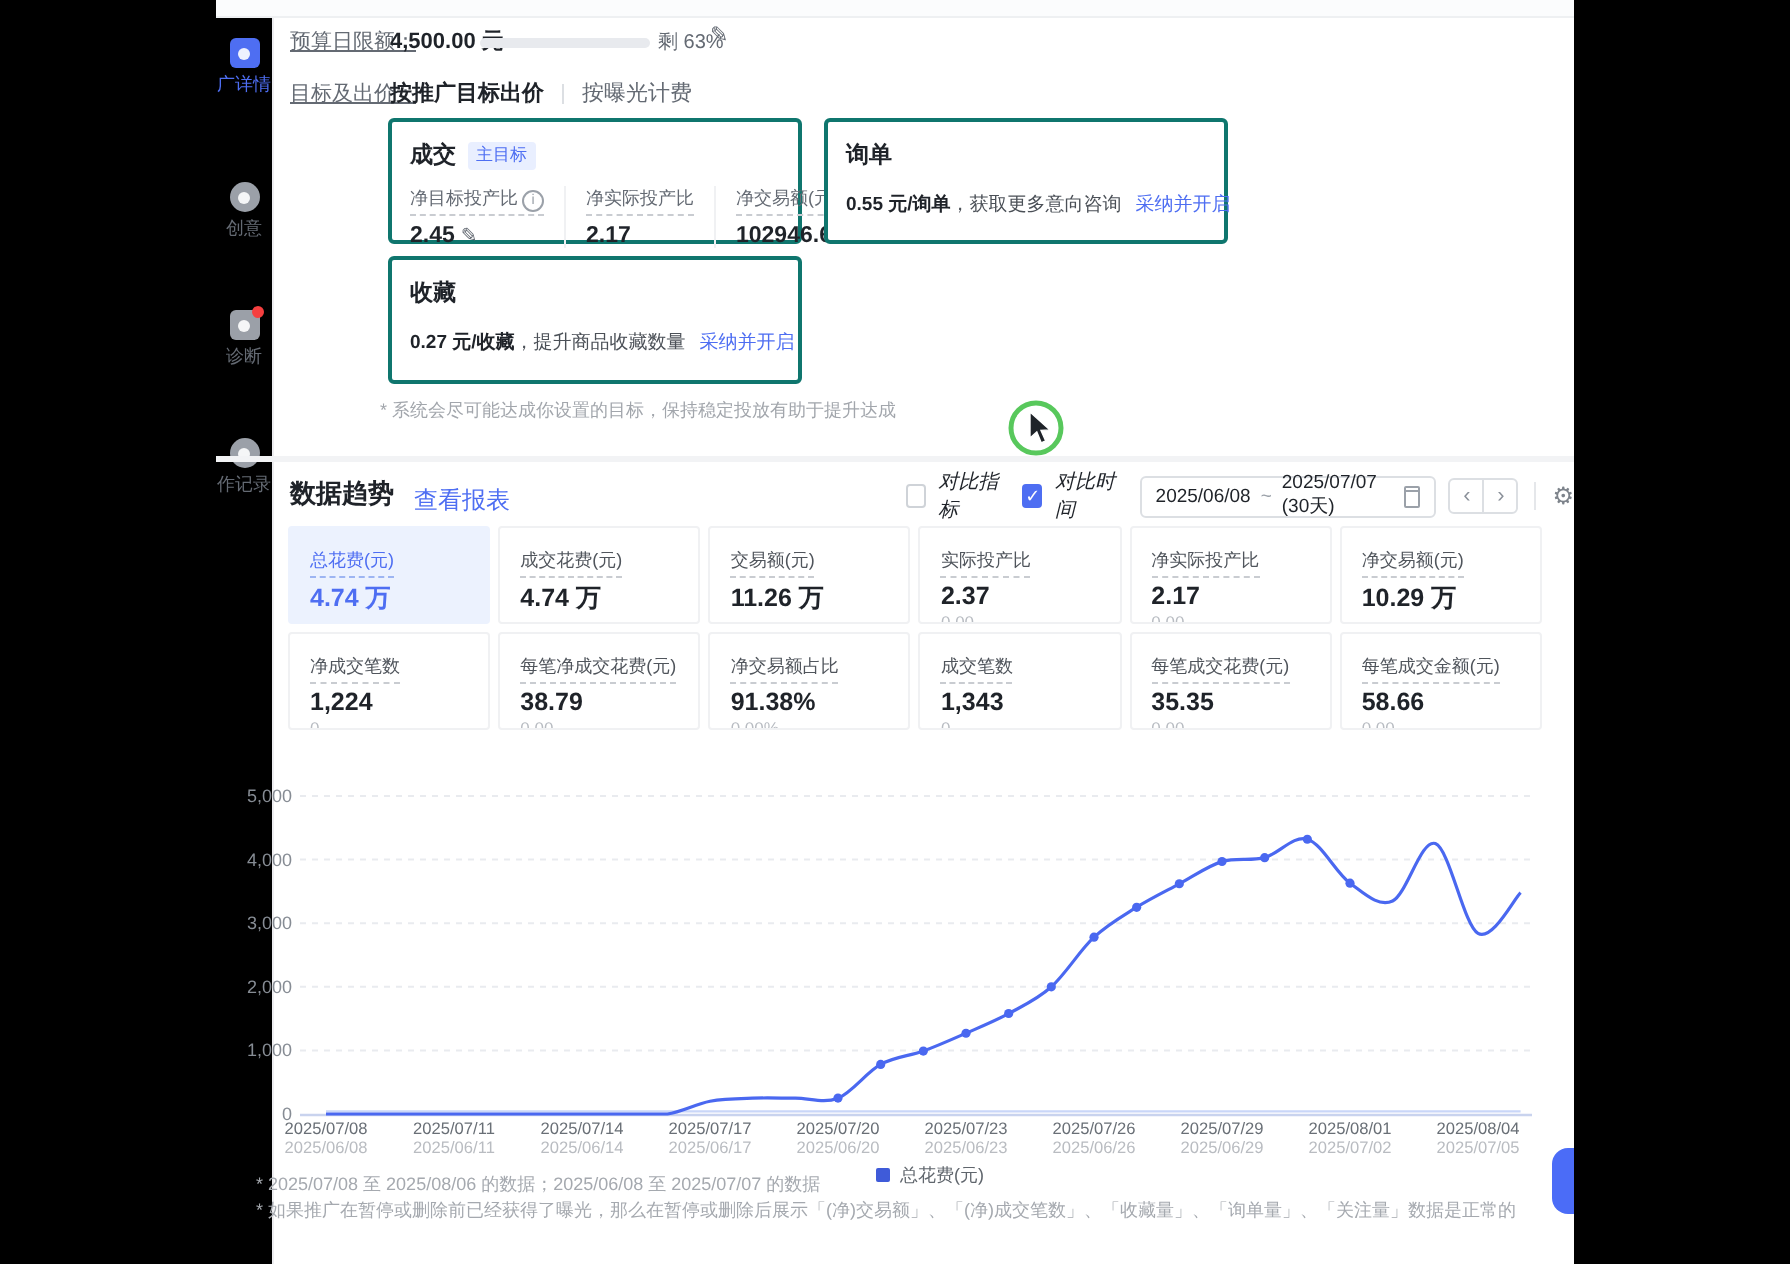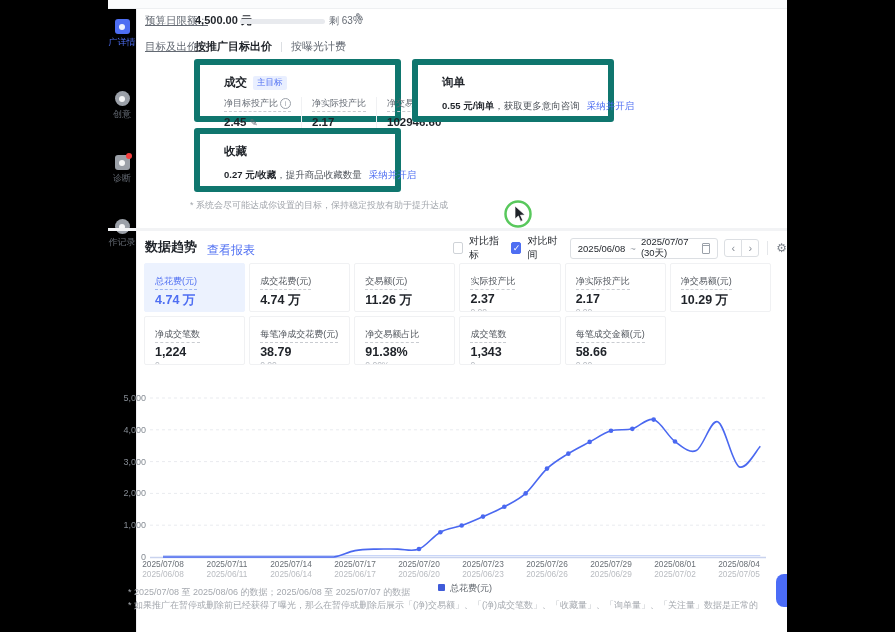--- a/index.html
+++ b/index.html
@@ -22,21 +22,21 @@
   .budget-amt{position:absolute;left:87px;top:13px;font-size:11px;font-weight:bold;color:#1f2329;}
   .pbar{position:absolute;left:132px;top:19px;width:85px;height:5px;border-radius:3px;background:#e8eaee;overflow:hidden;}
   .pbar .fill{height:100%;background:#4e6ef2;border-radius:3px;}
   .remain{position:absolute;left:221px;top:14px;font-size:10px;color:#646a73;}
   .pencil{position:absolute;left:247px;top:11px;font-size:11px;color:#646a73;cursor:pointer;}
   .tabs{position:absolute;left:87px;top:39px;font-size:11px;color:#646a73;}
   .tabs .t1{font-weight:bold;color:#1f2329;}
   .tabs .sep{display:inline-block;width:1px;height:10px;background:#dcdfe3;margin:0 9px;vertical-align:middle;}
   
   .cards{position:absolute;left:86px;top:59px;display:grid;grid-template-columns:207px 202px;grid-template-rows:63px 64px;column-gap:11px;row-gap:6px;}
-  .card{border:6px solid #0f766e;border-radius:3px;background:#fff;padding:7px 24px;box-sizing:border-box;position:relative;}
+  .card{border:2px solid #0f766e;border-radius:3px;background:#fff;padding:7px 9px;box-sizing:border-box;position:relative;}
   .card-title{font-size:11.5px;font-weight:bold;color:#1f2329;display:inline-block;}
   .badge{display:inline-block;margin-left:6px;font-size:8.5px;color:#4e6ef2;background:#e9efff;border-radius:2px;padding:1px 4px;vertical-align:1px;}
   .metrics{display:flex;margin-top:7px;}
   .metric{padding-right:10px;}
   .metric+.metric{border-left:1px solid #f0f1f3;padding-left:10px;}
   .m-label{font-size:9px;color:#646a73;border-bottom:1px dashed #c9ccd1;padding-bottom:1px;white-space:nowrap;}
   .m-val{font-size:11.5px;font-weight:bold;color:#1f2329;margin-top:4px;white-space:nowrap;}
   .i-info{display:inline-block;width:9px;height:9px;border:1px solid #9ba1a9;border-radius:50%;font-size:7px;line-height:9px;text-align:center;color:#9ba1a9;border-bottom:1px solid #9ba1a9 !important;margin-left:2px;vertical-align:0px;}
   .m-edit{font-weight:normal;font-size:10px;color:#646a73;margin-left:3px;}
   .card-desc{margin-top:10px;font-size:9.5px;color:#4b5057;white-space:nowrap;}
@@ -46,21 +46,21 @@
   
   .click-ring{position:absolute;left:395px;top:199px;width:30px;height:30px;}
   
   .divider{position:absolute;left:0;top:228px;width:679px;height:3px;background:#f2f3f5;}
   
   .trend-title{position:absolute;left:37px;top:238px;font-size:13px;font-weight:bold;color:#1f2329;}
   .trend-link{position:absolute;left:99px;top:242px;font-size:12px;color:#4e6ef2;cursor:pointer;}
   .controls{position:absolute;left:345px;top:237px;height:22px;display:flex;align-items:center;gap:6px;}
   .cb{width:12px;height:12px;border:1px solid #cfd3d8;border-radius:2px;background:#fff;box-sizing:border-box;}
   .cb.checked{background:#4e6ef2;border-color:#4e6ef2;color:#fff;font-size:9px;line-height:11px;text-align:center;}
-  .cb-label{font-size:10px;color:#1f2329;margin-right:4px;}
+  .cb-label{font-size:10px;color:#1f2329;margin-right:4px;font-style:italic;}
   .datebox{height:21px;border:1px solid #dcdfe3;border-radius:3px;display:flex;align-items:center;padding:0 7px;gap:5px;font-size:9.5px;color:#1f2329;box-sizing:border-box;}
   .datebox .sep2{color:#9ba1a9;}
   .cal{width:9px;height:9px;border:1px solid #9ba1a9;border-radius:1px;position:relative;margin-left:6px;}
   .cal::before{content:"";position:absolute;top:1.5px;left:0;right:0;height:1px;background:#9ba1a9;}
   .navgrp{display:flex;}
   .navbtn{width:18px;height:18px;border:1px solid #dcdfe3;background:#fff;color:#8a9099;font-size:11px;line-height:16px;text-align:center;box-sizing:border-box;cursor:pointer;}
   .navbtn.prev{border-radius:3px 0 0 3px;}
   .navbtn.next{border-radius:0 3px 3px 0;margin-left:-1px;}
   .vsep{width:1px;height:14px;background:#e5e7ea;margin:0 2px;}
   .gear{font-size:12px;color:#7d838b;cursor:pointer;}
@@ -188,20 +188,21 @@
       <div class="tile active"><div class="t-label">总花费(元)</div><div class="t-val">4.74 万</div><div class="t-sub">0.00</div></div>
       <div class="tile"><div class="t-label">成交花费(元)</div><div class="t-val">4.74 万</div><div class="t-sub">0.00</div></div>
       <div class="tile"><div class="t-label">交易额(元)</div><div class="t-val">11.26 万</div><div class="t-sub">0.00</div></div>
       <div class="tile"><div class="t-label">实际投产比</div><div class="t-val">2.37</div><div class="t-sub">0.00</div></div>
       <div class="tile"><div class="t-label">净实际投产比</div><div class="t-val">2.17</div><div class="t-sub">0.00</div></div>
       <div class="tile"><div class="t-label">净交易额(元)</div><div class="t-val">10.29 万</div><div class="t-sub">0.00</div></div>
       <div class="tile"><div class="t-label">净成交笔数</div><div class="t-val">1,224</div><div class="t-sub">0</div></div>
       <div class="tile"><div class="t-label">每笔净成交花费(元)</div><div class="t-val">38.79</div><div class="t-sub">0.00</div></div>
       <div class="tile"><div class="t-label">净交易额占比</div><div class="t-val">91.38%</div><div class="t-sub">0.00%</div></div>
       <div class="tile"><div class="t-label">成交笔数</div><div class="t-val">1,343</div><div class="t-sub">0</div></div>
+      <div class="tile"><div class="t-label">每笔成交花费(元)</div><div class="t-val">35.35</div><div class="t-sub">0.00</div></div>
       <div class="tile"><div class="t-label">每笔成交金额(元)</div><div class="t-val">58.66</div><div class="t-sub">0.00</div></div>
     </div>
 
   <svg class="chart-svg" id="chart" width="679" height="212" viewBox="0 0 679 212">
       <text x="38" y="175" text-anchor="end" font-size="9" fill="#868c94">0</text>
       <line x1="42" y1="140.2" x2="658" y2="140.2" stroke="#e9ebef" stroke-width="1" stroke-dasharray="3,3"></line>
       <text x="38" y="143.2" text-anchor="end" font-size="9" fill="#868c94">1,000</text>
       <line x1="42" y1="108.4" x2="658" y2="108.4" stroke="#e9ebef" stroke-width="1" stroke-dasharray="3,3"></line>
       <text x="38" y="111.4" text-anchor="end" font-size="9" fill="#868c94">2,000</text>
       <line x1="42" y1="76.6" x2="658" y2="76.6" stroke="#e9ebef" stroke-width="1" stroke-dasharray="3,3"></line>

